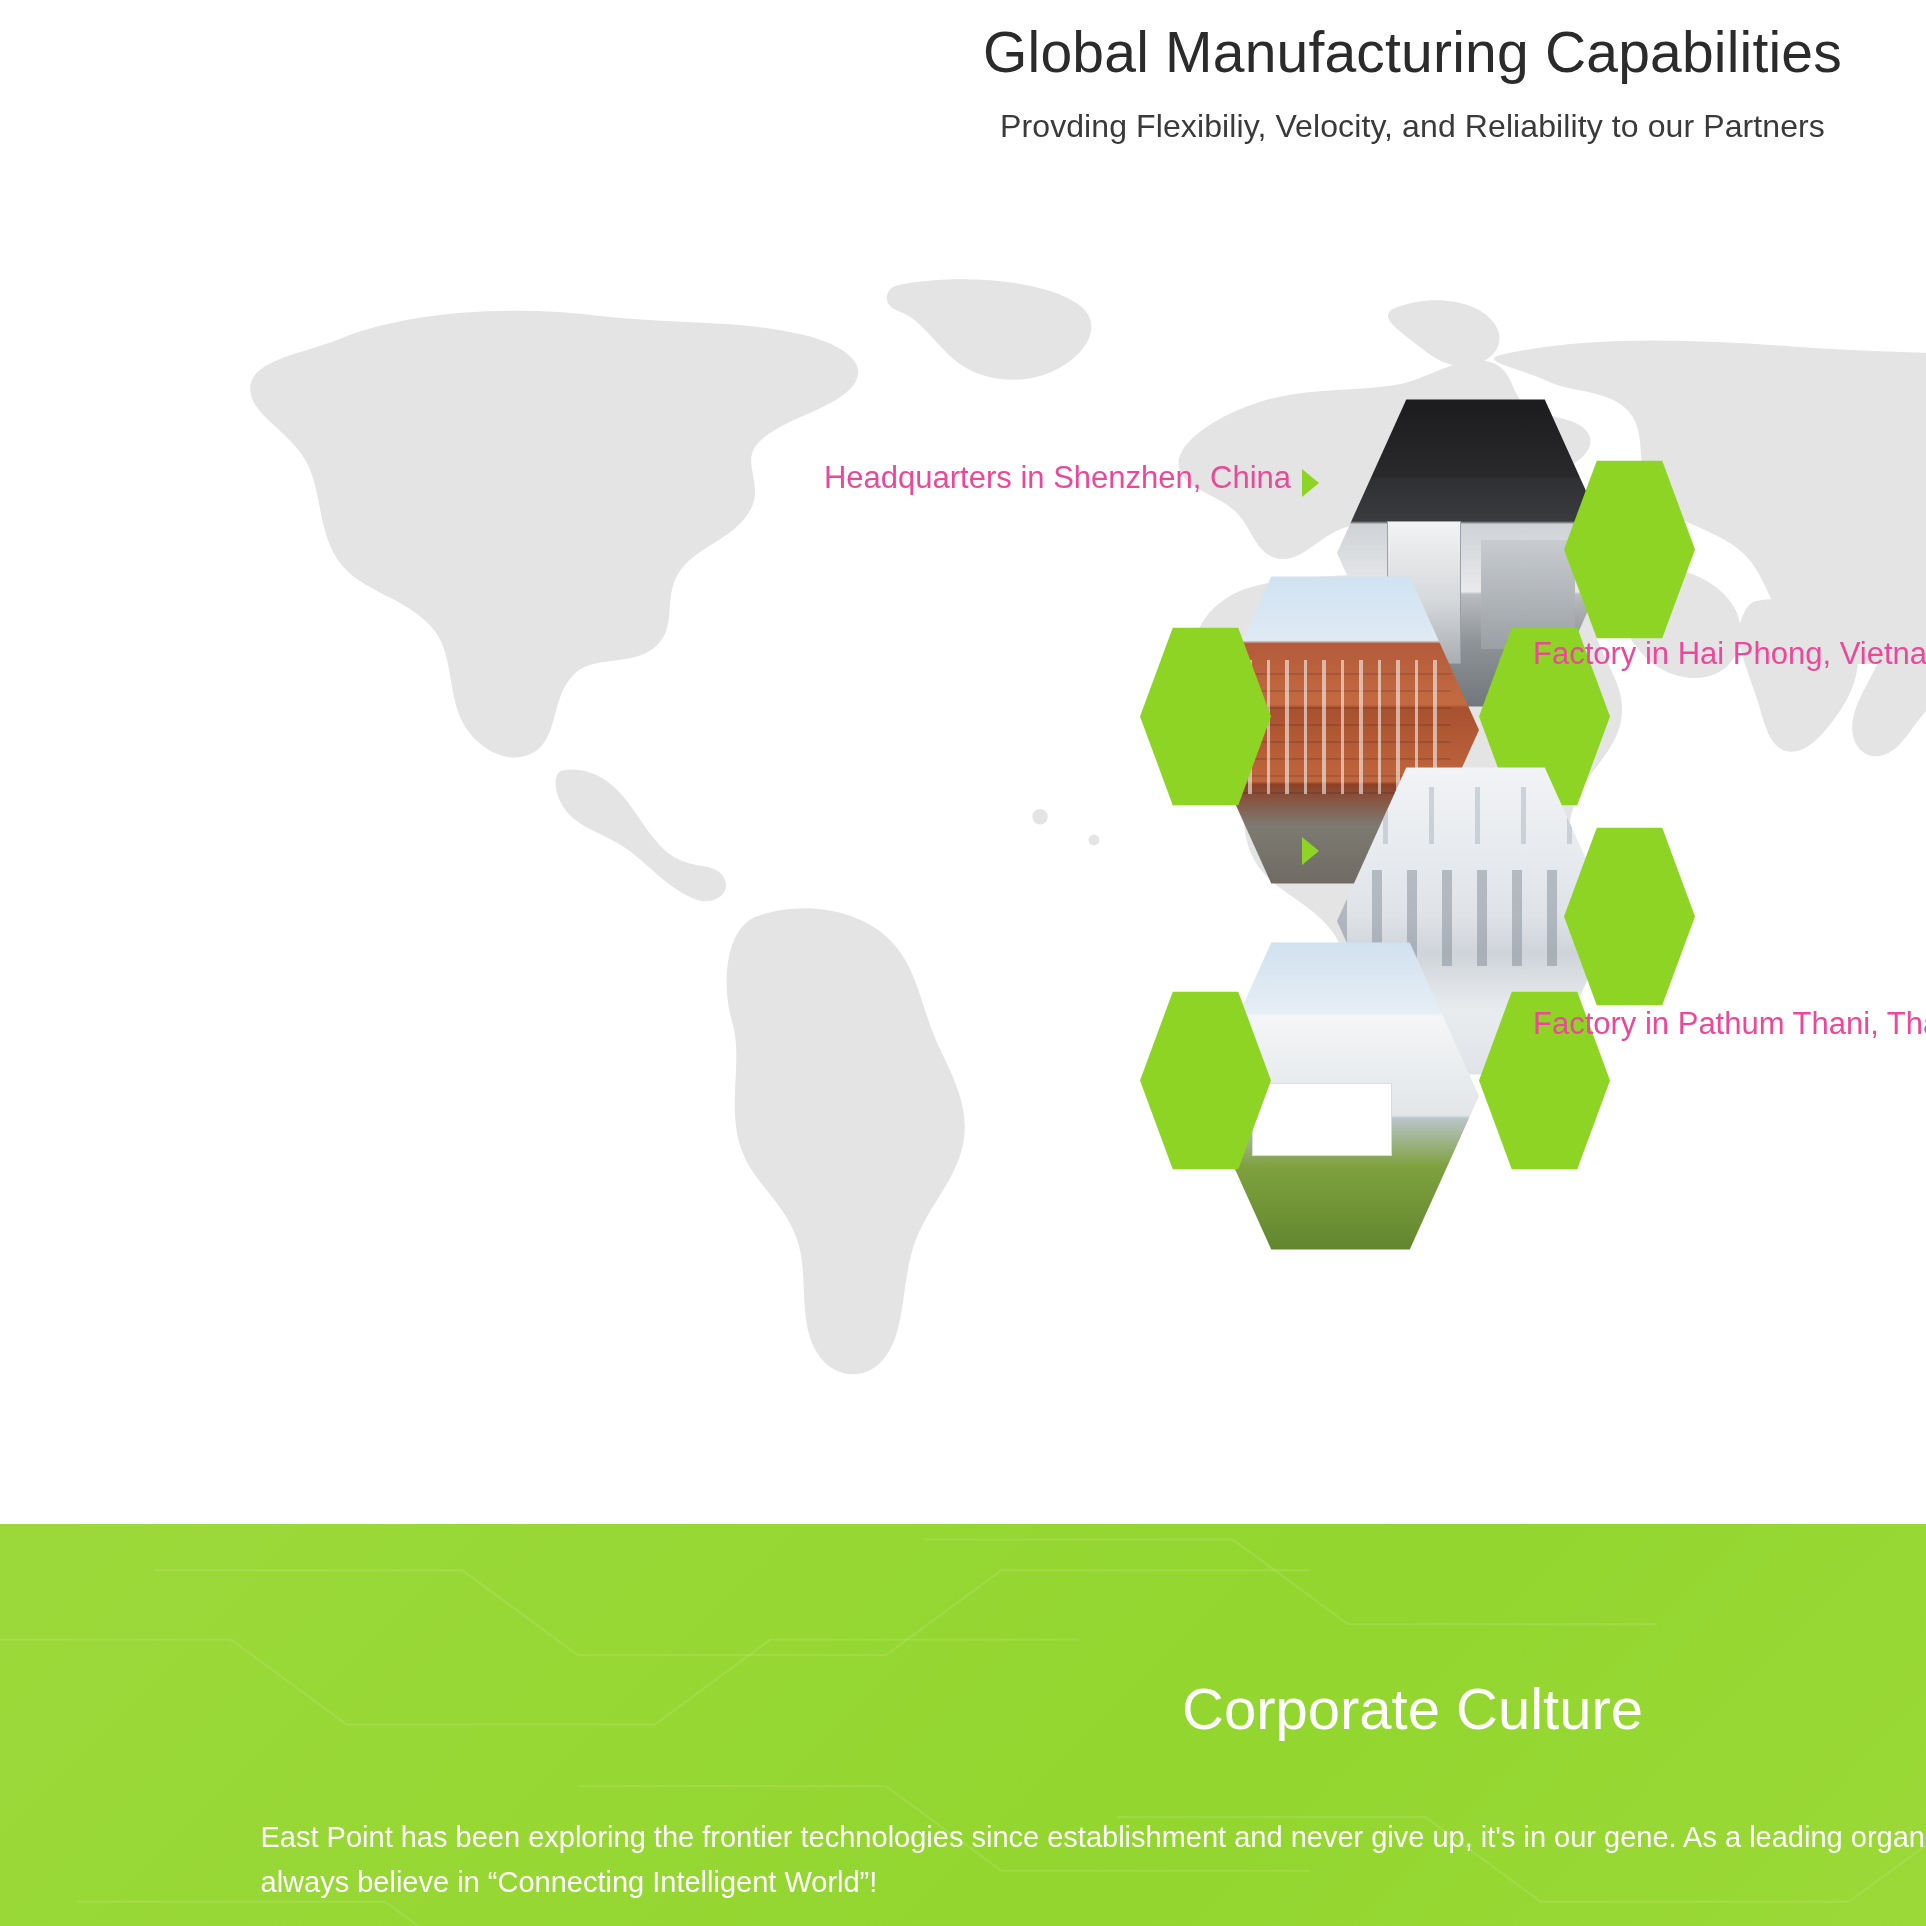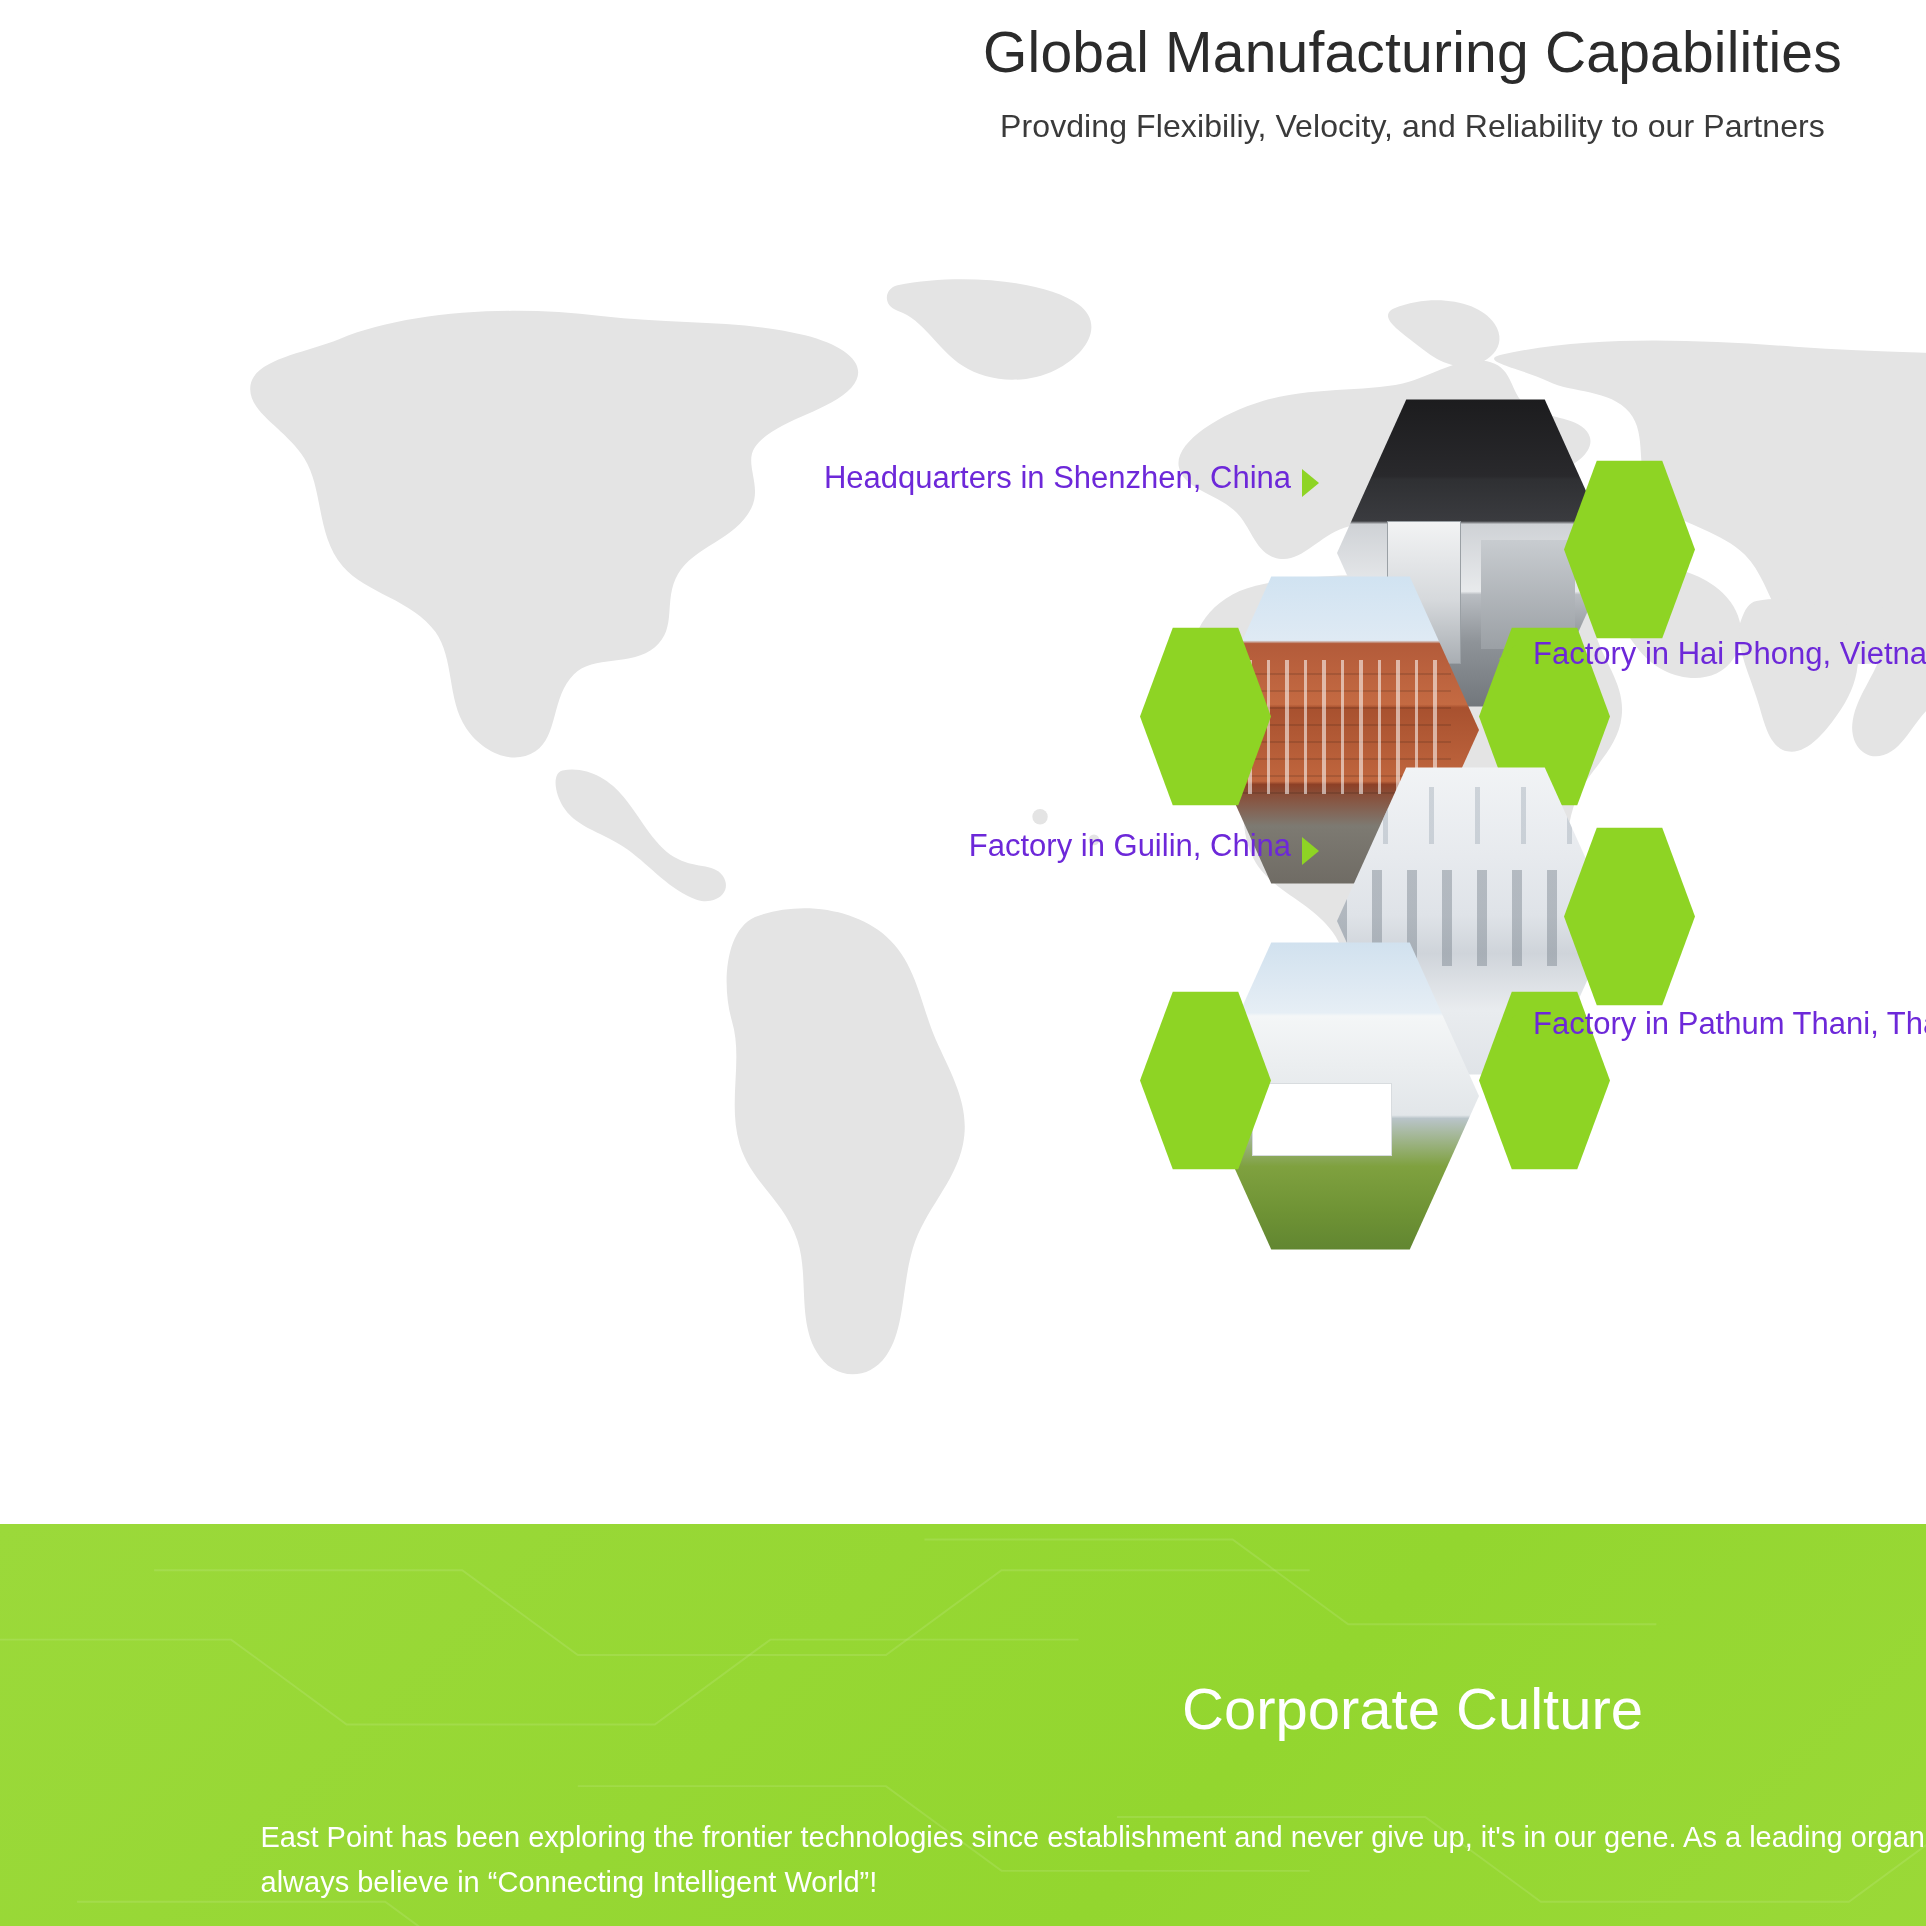--- a/index.html
+++ b/index.html
@@ -119,21 +119,21 @@
   .photo-thailand::before{
     content:"";
     position:absolute; left:18%; top:46%; width:50%; height:22%;
     background:#ffffff;
     border:1.2px solid #d8dcdf;
   }
 
   .hex-label {
     position: absolute;
     font-size: 31px;
-    color: #6d28d9;
+    color: #ec4899;
     white-space: nowrap;
     line-height: 1;
   }
   .arrow-left, .arrow-right {
     position: absolute;
     width: 0; height: 0;
   }
   .arrow-right { 
     border-top: 14px solid transparent;
     border-bottom: 14px solid transparent;
@@ -253,21 +253,20 @@
     <div class="hex-green" style="left:-35px; top:231px; width:131px; height:185px;"></div>
     <div class="hex-green" style="left:304px; top:231px; width:131px; height:185px;"></div>
     <div class="arrow-left" style="left:324px; top:252px;"></div>
     <div class="hex-label" style="left:358px; top:245px;">Factory in Hai Phong, Vietnam</div>
 
     <div class="hex" style="left:162px; top:368px; width:277px; height:320px;">
       <div class="hex-photo photo-guilin"></div>
     </div>
     <div class="hex-green" style="left:389px; top:431px; width:131px; height:185px;"></div>
     <div class="arrow-right" style="left:127px; top:444px;"></div>
-    <div class="hex-label" style="left:-385px; top:437px; width:501px; text-align:right;">Factory in Guilin, China</div>
 
     <div class="hex" style="left:27px; top:543px; width:277px; height:320px;">
       <div class="hex-photo photo-thailand"></div>
     </div>
     <div class="hex-green" style="left:-35px; top:595px; width:131px; height:185px;"></div>
     <div class="hex-green" style="left:304px; top:595px; width:131px; height:185px;"></div>
     <div class="arrow-left" style="left:324px; top:622px;"></div>
     <div class="hex-label" style="left:358px; top:615px;">Factory in Pathum Thani, Thailand</div>
   </div>
 </div>

